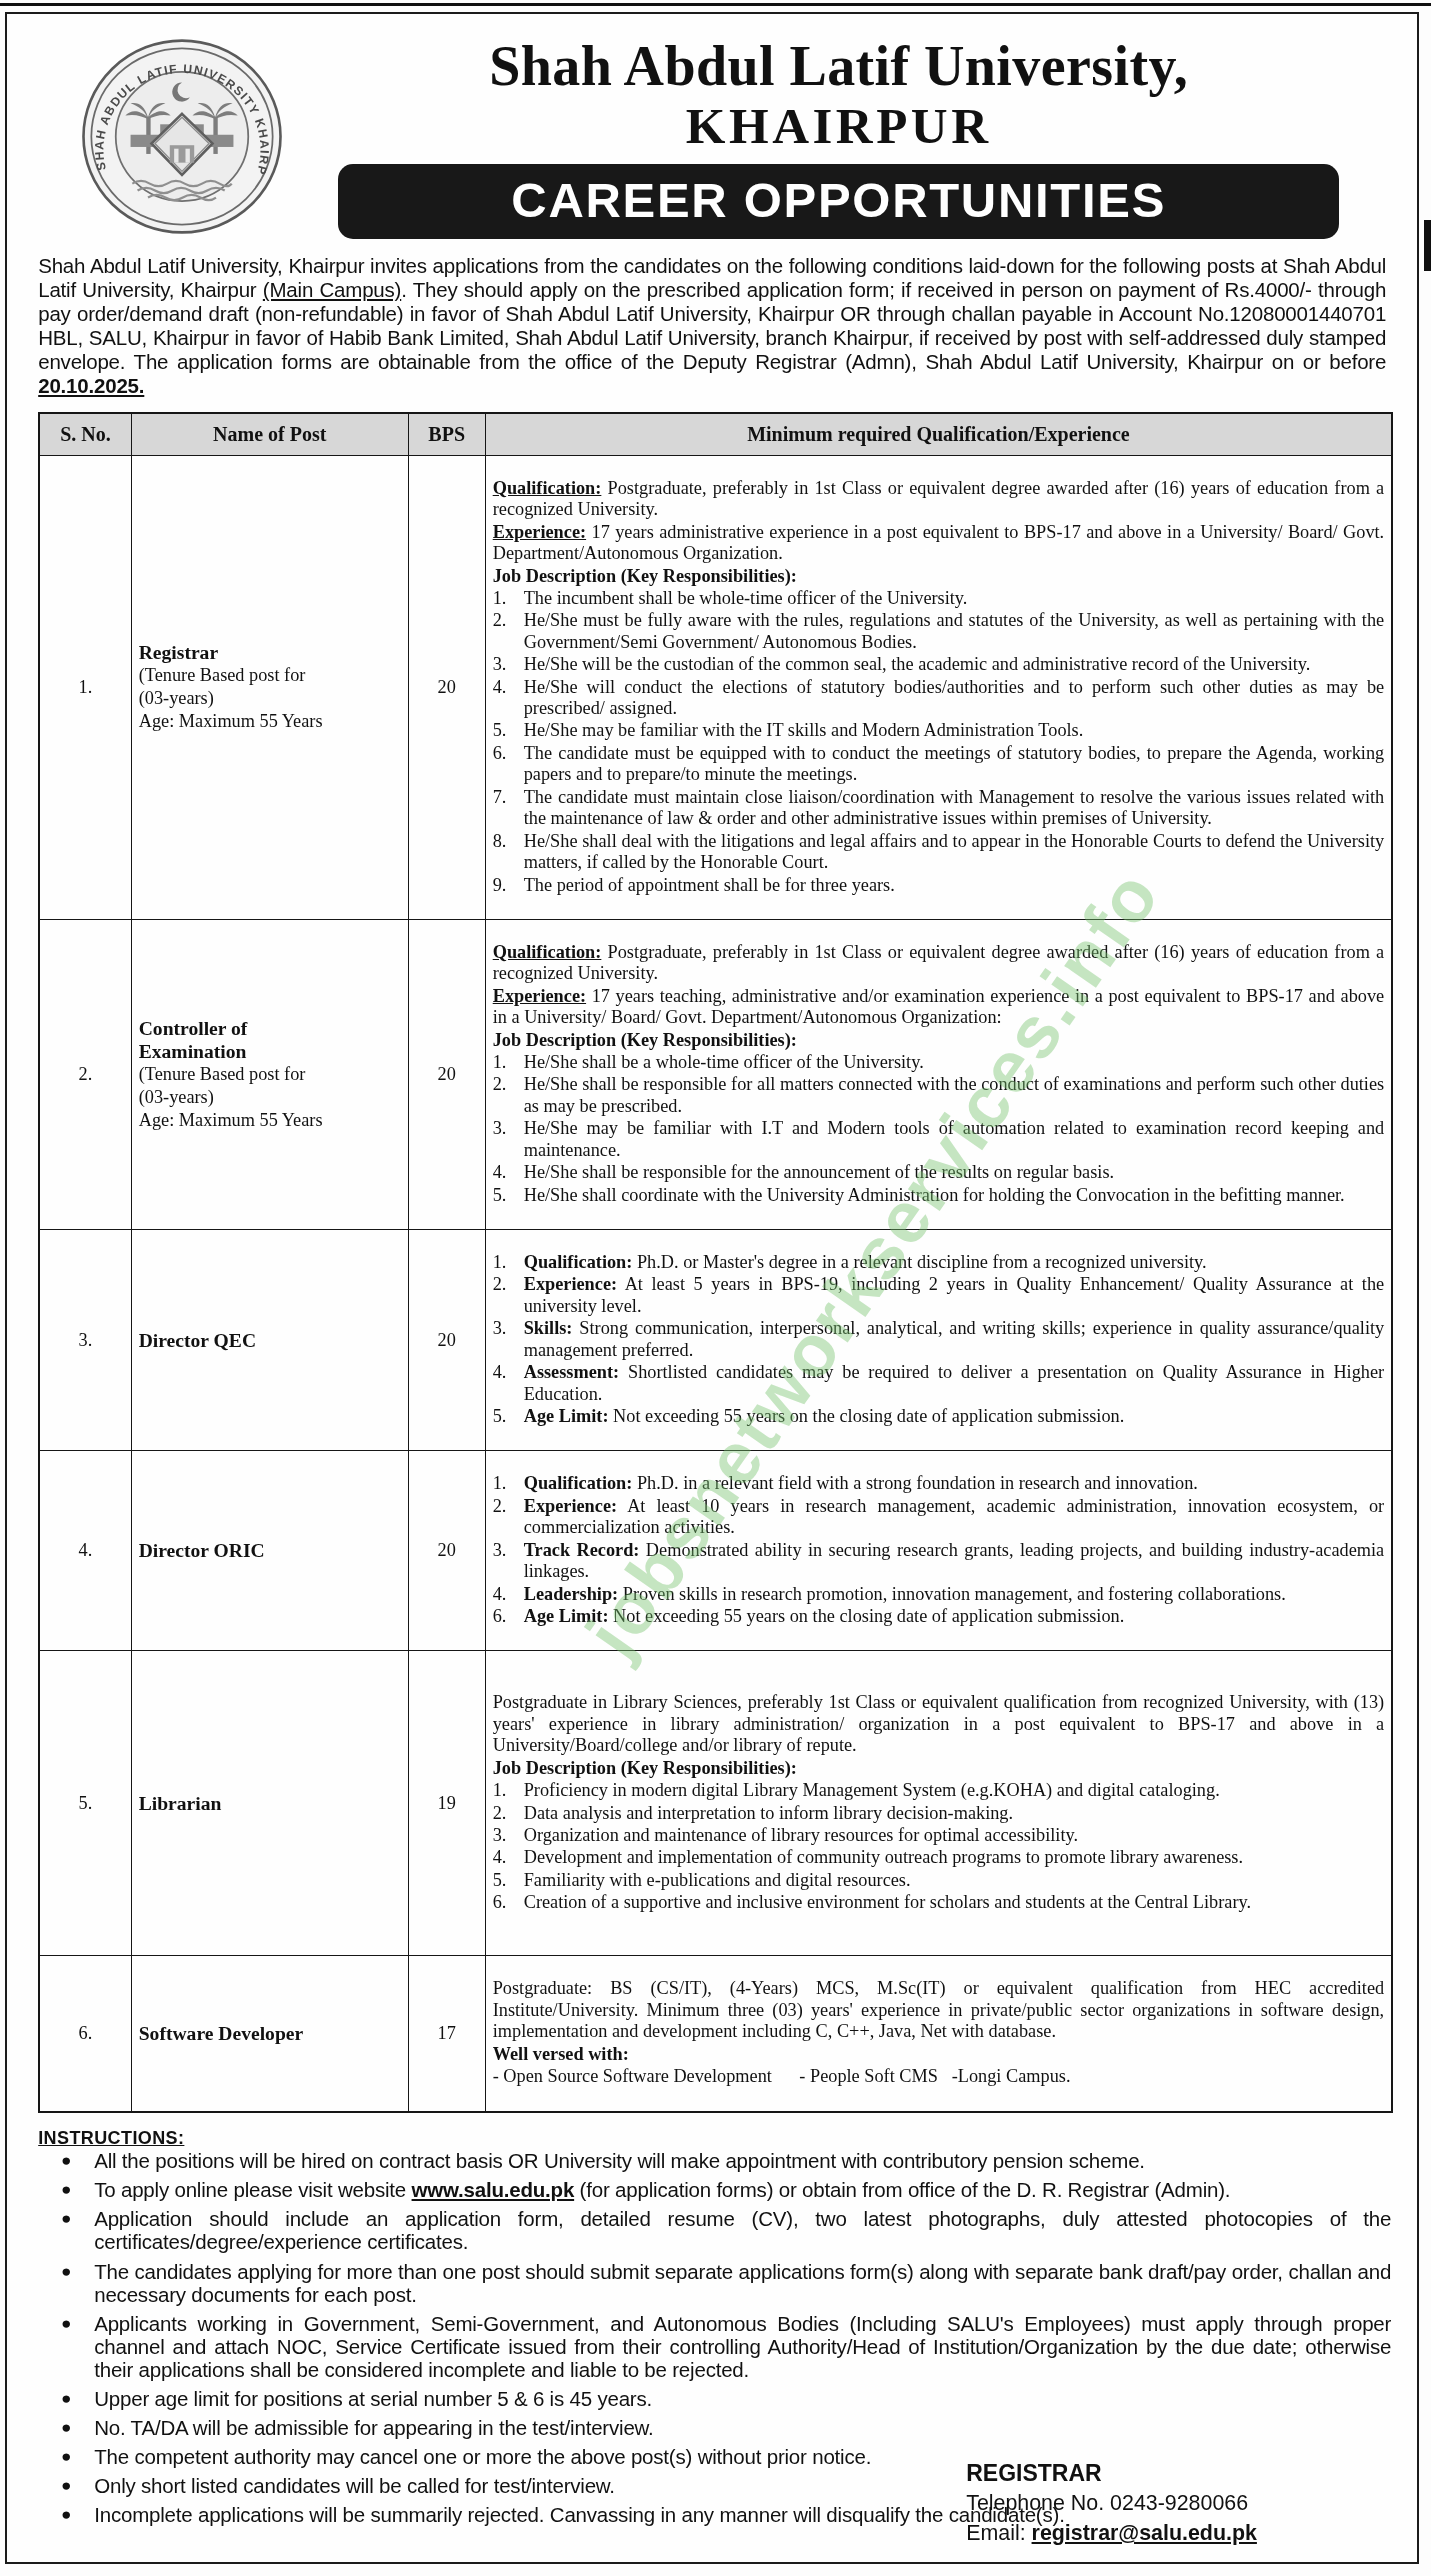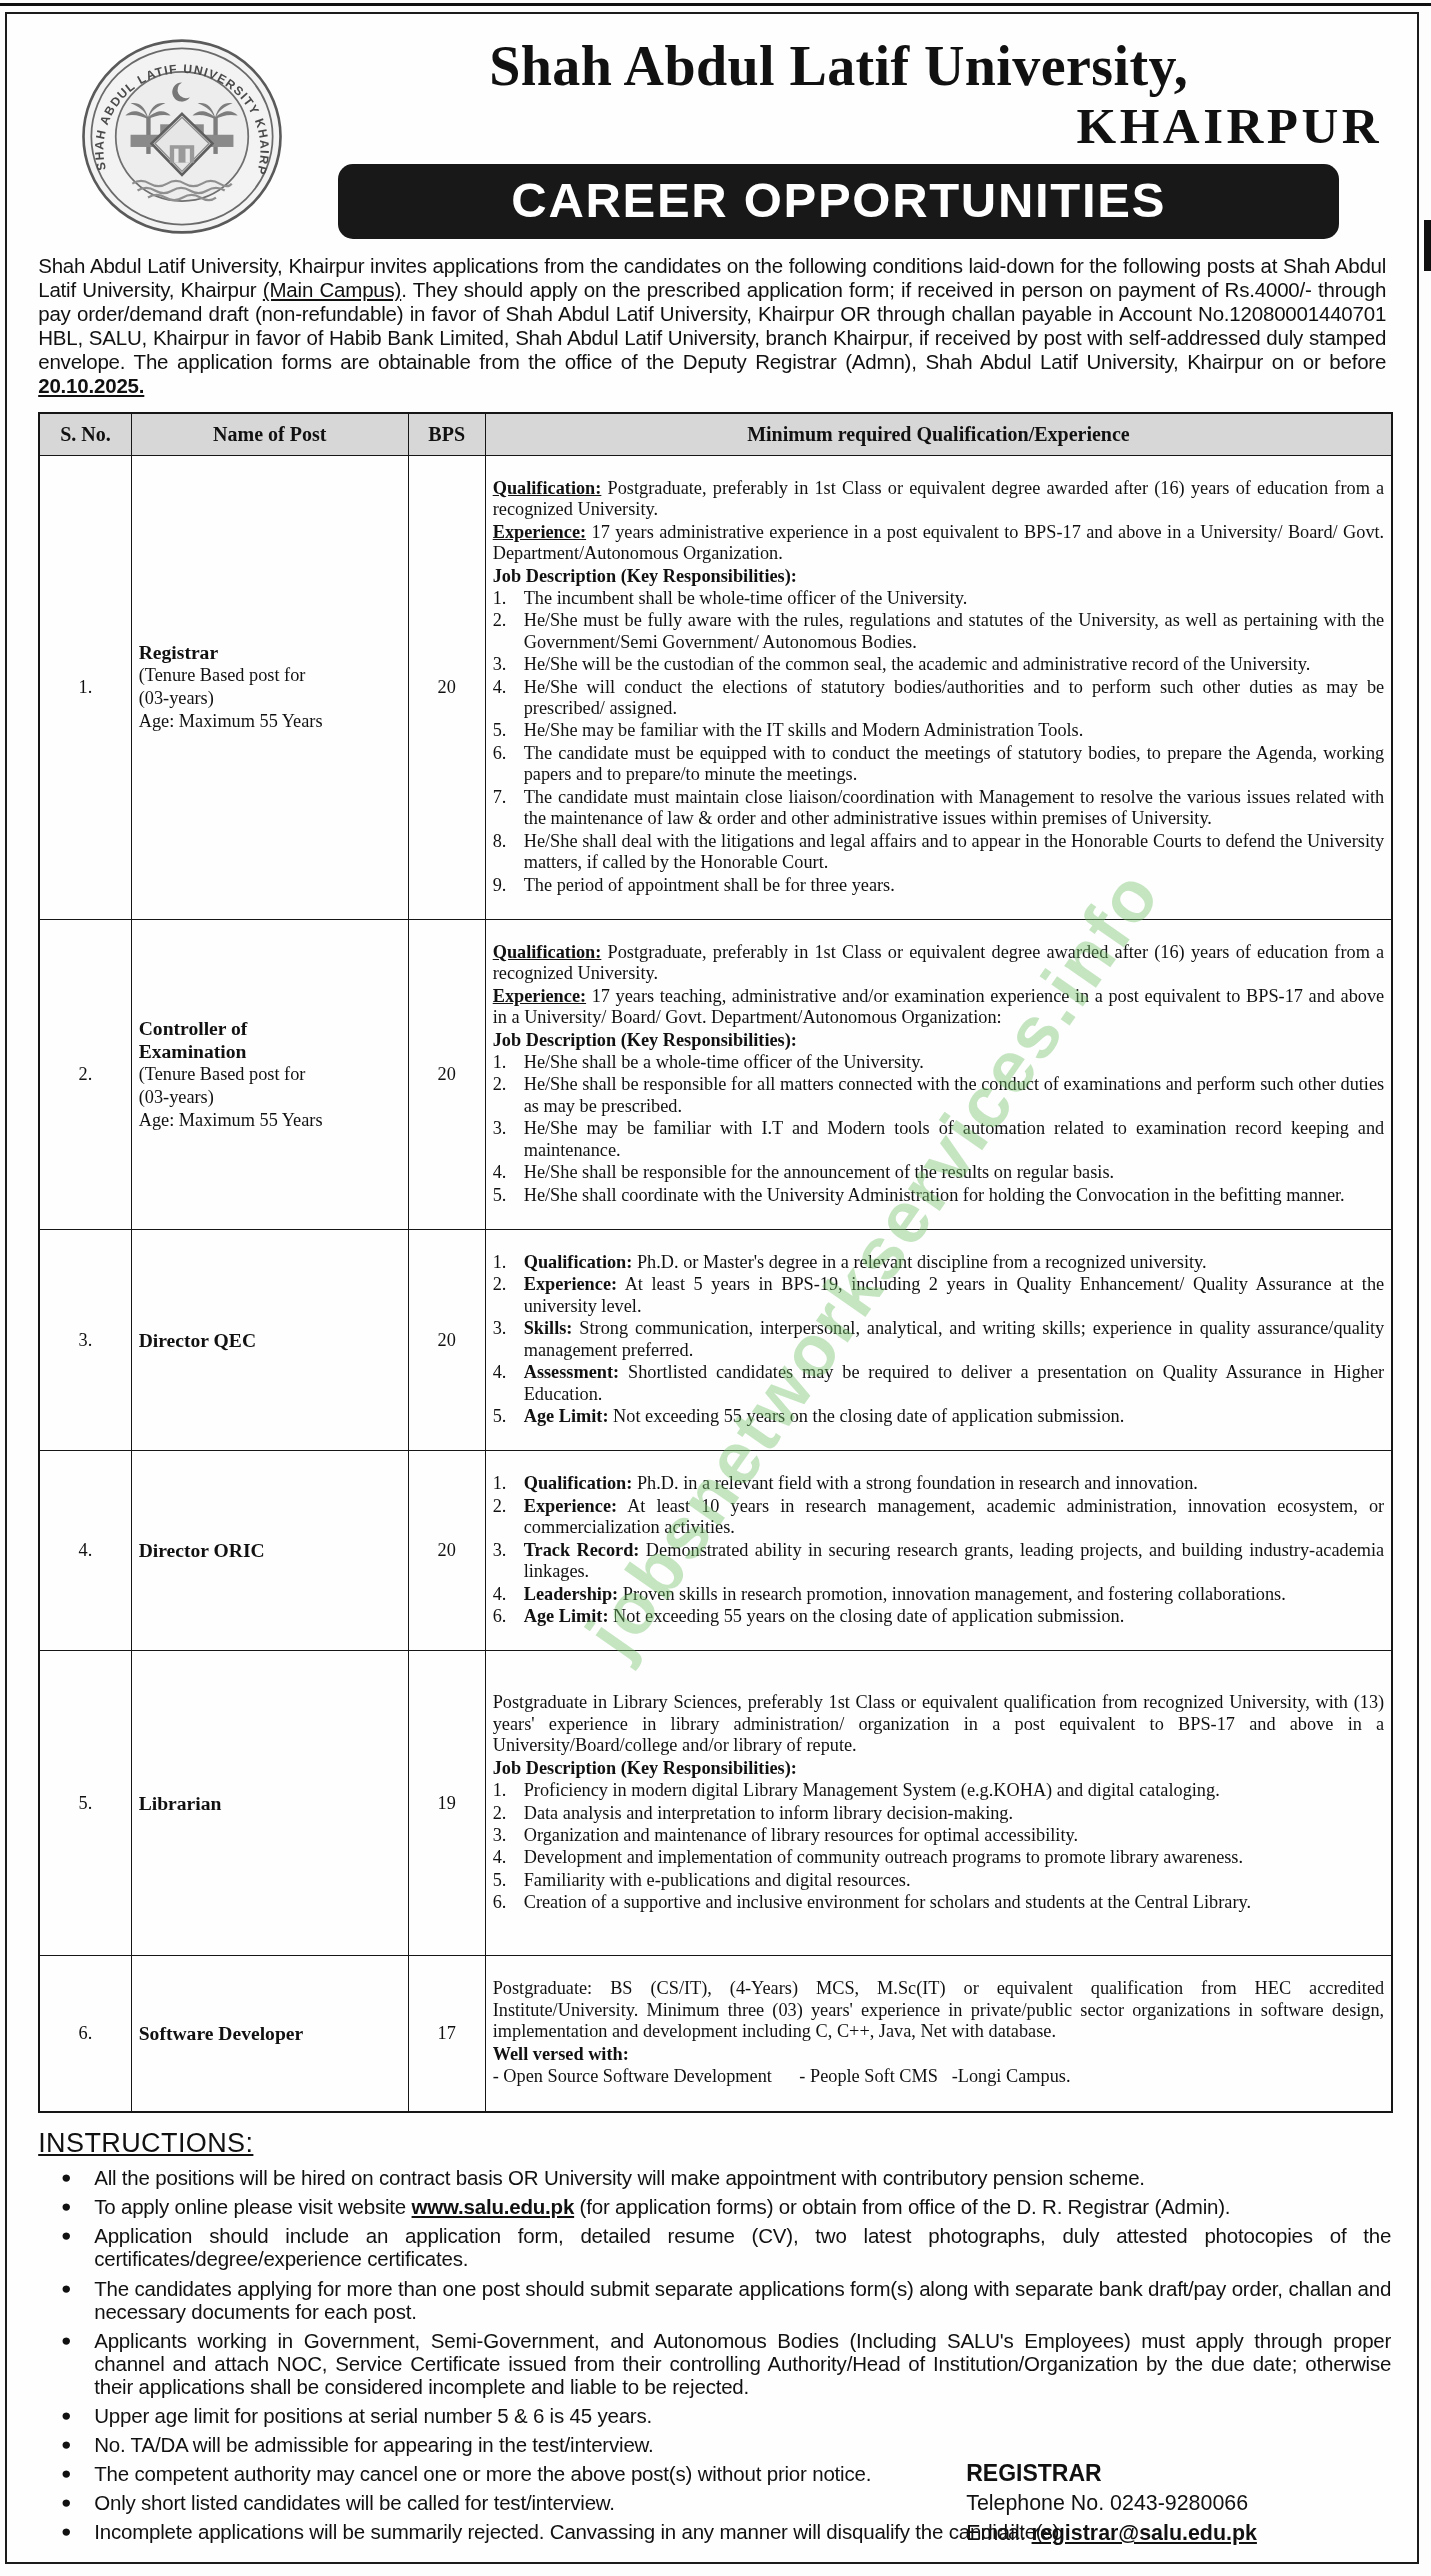--- a/index.html
+++ b/index.html
@@ -7,21 +7,21 @@
         font-family:"Liberation Serif","DejaVu Serif",serif;color:#111;}
   .top-rule{position:absolute;top:2.6px;left:0;width:100%;height:3.5px;background:#101010;}
   .edge-mark{position:absolute;top:220px;right:0;width:7.8px;height:51px;background:#101010;}
   .frame{position:absolute;left:5.2px;top:12.2px;width:1414px;height:2552px;border:2.6px solid #1b1b1b;
          background:#fefefe;box-sizing:border-box;}
 
   
   .logo{position:absolute;left:73px;top:23px;width:204px;height:199px;}
   .head-text{margin:23px 35px 15px 288px;text-align:center;}
   .uni-name{font-size:56px;font-weight:bold;line-height:1.05;margin:0;letter-spacing:0.4px;}
-  .uni-city{font-size:51px;font-weight:bold;line-height:1.0;margin:5.2px 0 0 0;letter-spacing:3.5px;text-align:right;}
+  .uni-city{font-size:51px;font-weight:bold;line-height:1.0;margin:5.2px 0 0 0;letter-spacing:3.5px;}
   .ref-line{font-size:26px;margin-top:10.5px;letter-spacing:0.9px;}
   .banner{margin:12.2px auto 0 auto;width:1001px;background:#181818;color:#fff;border-radius:15px;
           font-family:"Liberation Sans","DejaVu Sans",sans-serif;font-weight:bold;font-size:49px;
           letter-spacing:1.7px;text-align:center;padding:7.8px 0 10.5px 0;}
 
   
   .intro{margin:15.7px 31px 0 31px;font-family:"Liberation Sans","DejaVu Sans",sans-serif;
          font-size:20.5px;line-height:24px;text-align:justify;letter-spacing:-0.2px;}
 
   
@@ -39,21 +39,21 @@
   .para{text-align:justify;margin:0 0 0.9px 0;}
   .para.noj{text-align:left;}
   .li{display:flex;margin:0 0 0.9px 0;}
   .li .n{flex:0 0 31px;}
   .li .t{flex:1;text-align:justify;}
   tr.r1 td{height:440px;} tr.r2 td{height:291px;} tr.r3 td{height:208px;}
   tr.r4 td{height:188px;} tr.r5 td{height:305px;} tr.r6 td{height:127px;}
 
   
   .instructions{margin:15.7px 26px 0 31px;font-family:"Liberation Sans","DejaVu Sans",sans-serif;}
-  .ins-heading{font-weight:normal;font-size:27px;text-decoration:underline;letter-spacing:0.4px;margin-bottom:7px;}
+  .ins-heading{font-weight:bold;font-size:18px;text-decoration:underline;letter-spacing:0.4px;}
   .ins-list{list-style:none;margin:0;padding:0;}
   .ins-item{display:flex;margin:0 0 6.1px 0;font-size:20.5px;line-height:23px;}
   .ins-item .dot{flex:0 0 56px;text-align:center;font-size:17.4px;}
   .ins-item .txt{flex:1;text-align:justify;letter-spacing:-0.2px;}
 
   
   .footer{position:absolute;left:959px;bottom:14px;font-family:"Liberation Sans","DejaVu Sans",sans-serif;
           font-size:21.4px;line-height:30px;}
   .footer .sig{font-weight:bold;font-size:23px;}
   .footer .email-val{font-weight:bold;text-decoration:underline;}

